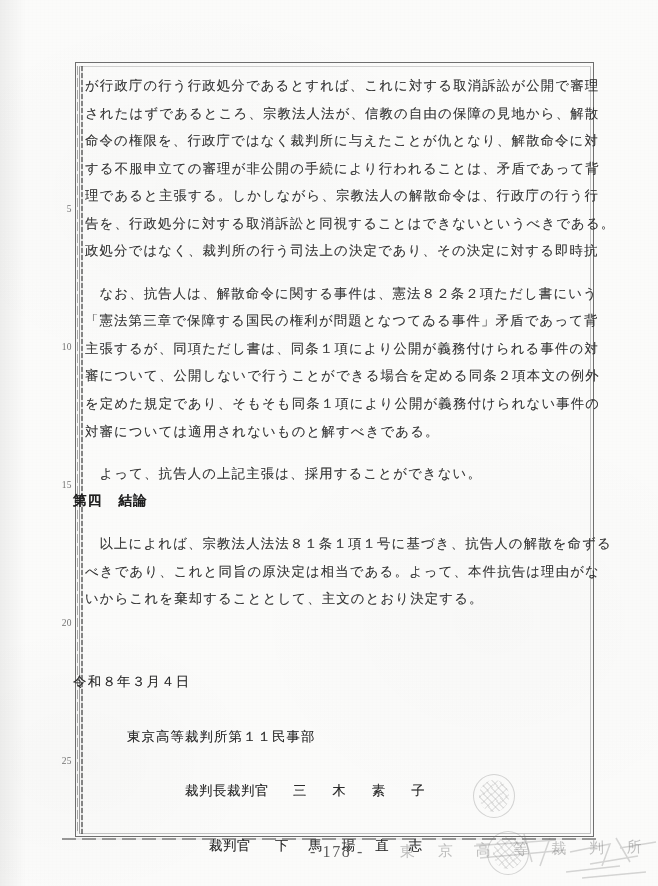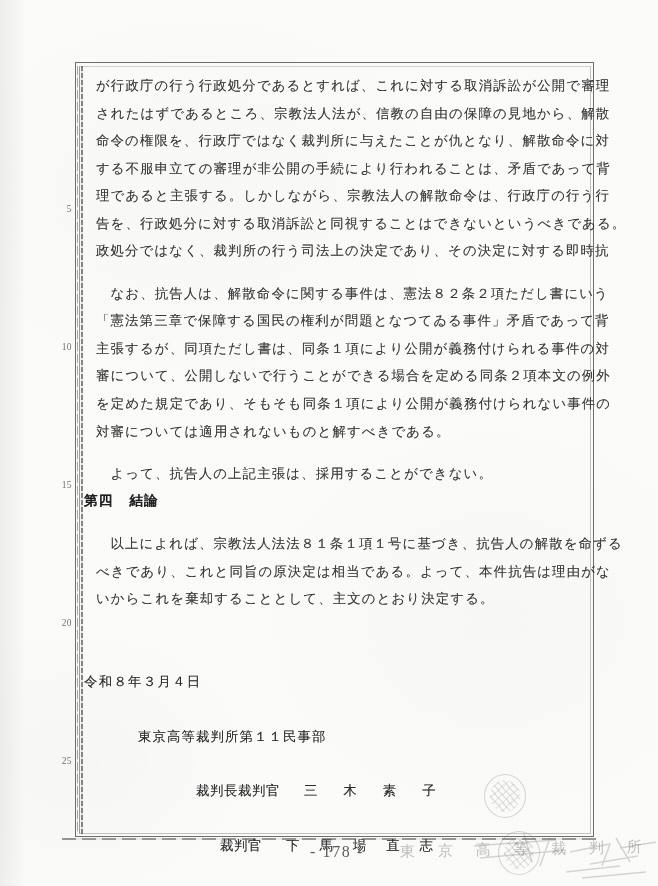--- a/index.html
+++ b/index.html
@@ -121,21 +121,21 @@
     font-family: "Liberation Serif", "DejaVu Serif", serif;
     font-size: 9.5px;
     color: #4a4a4a;
     letter-spacing: .4px;
     opacity: .78;
   }
 
   
   #body-text {
     position: absolute;
-    left: 96px;
+    left: 85px;
     top: 72px;
     width: 486px;
   }
 
   .para {
     margin: 0;
   }
 
   .text-line {
     font-family: "DejaVu Serif", "Liberation Serif", serif;

